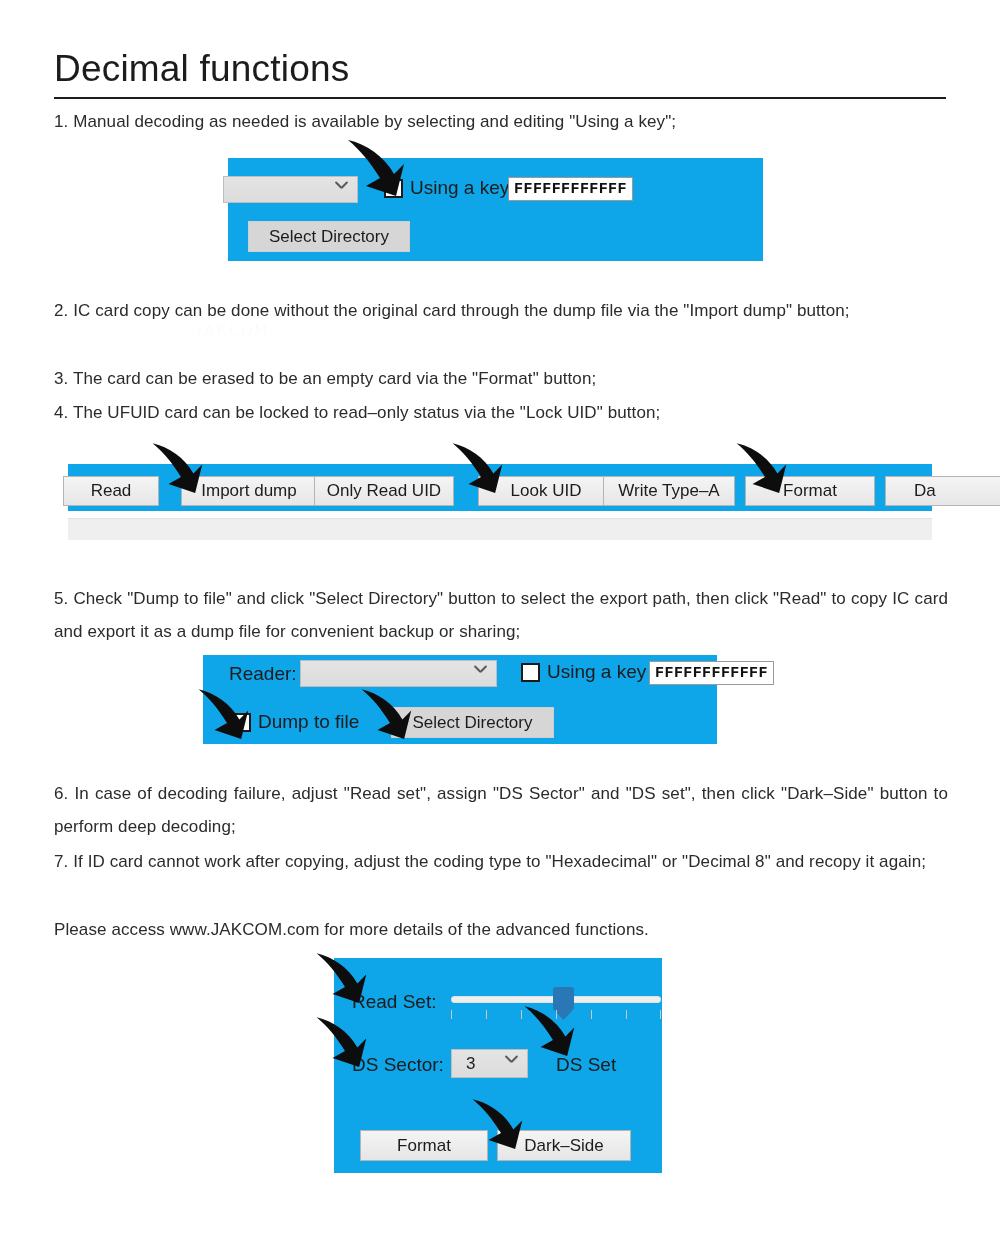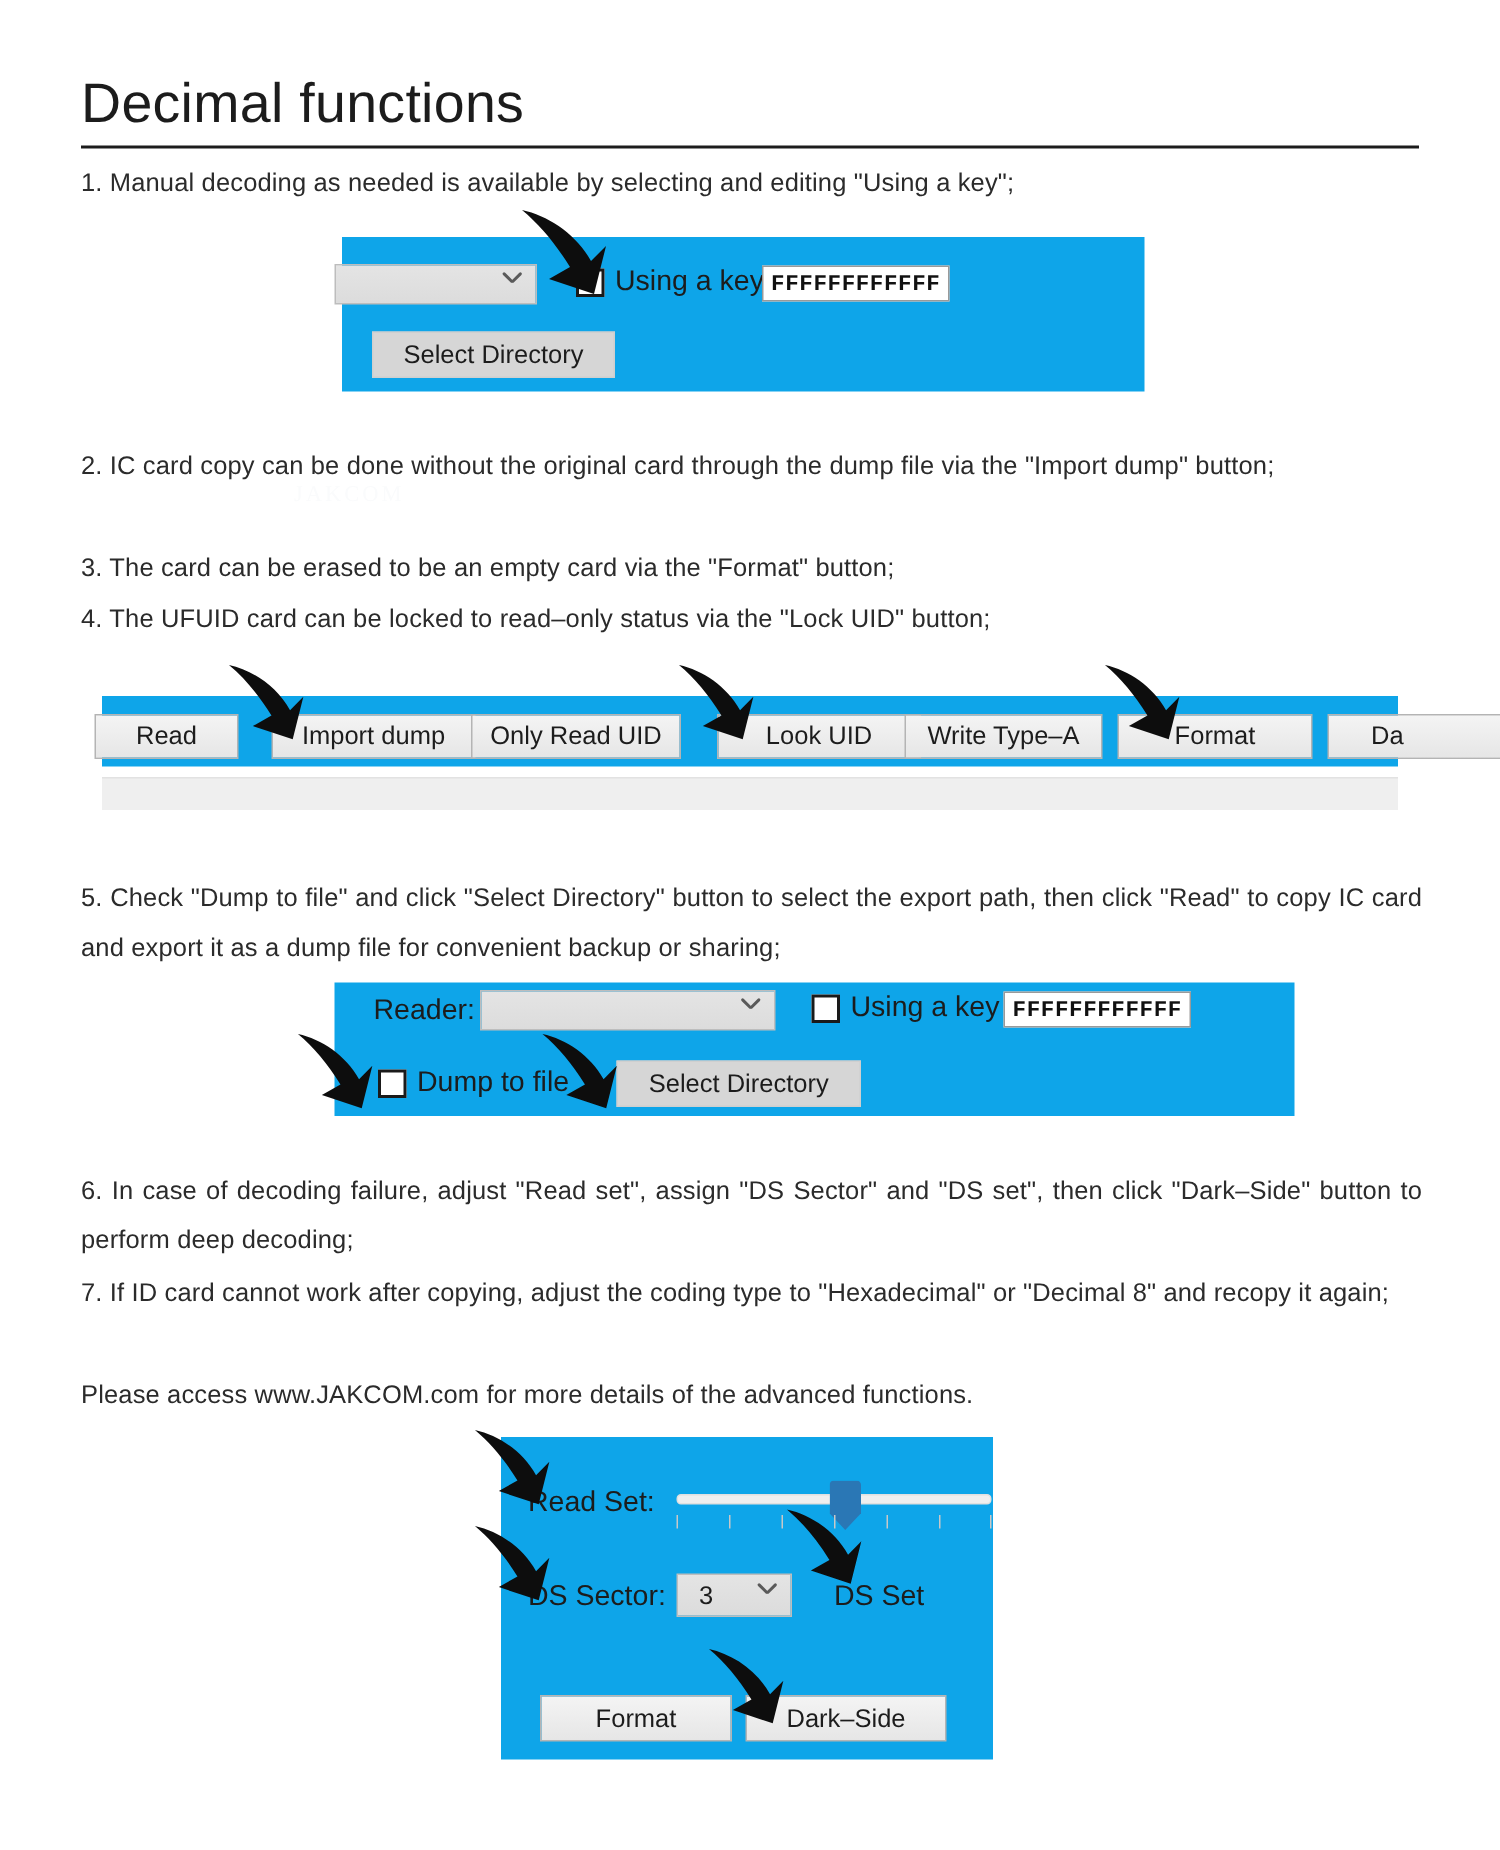--- a/index.html
+++ b/index.html
@@ -165,21 +165,21 @@
   </svg>
   <svg class="arrow" style="left:442px; top:440px;" width="62" height="58" viewBox="0 0 70 62">
     <path d="M12 2 C30 6, 48 18, 58 36 L68 26 L60 58 L30 48 L44 40 C34 24, 24 12, 12 2 Z" fill="#0d0d0d"></path>
   </svg>
   <svg class="arrow" style="left:726px; top:440px;" width="62" height="58" viewBox="0 0 70 62">
     <path d="M12 2 C30 6, 48 18, 58 36 L68 26 L60 58 L30 48 L44 40 C34 24, 24 12, 12 2 Z" fill="#0d0d0d"></path>
   </svg>
 
   <div class="para justify" style="left:54px; top:582px; width:894px;">5. Check "Dump to file" and click "Select Directory" button to select the export path, then click "Read" to copy IC card and export it as a dump file for convenient backup or sharing;</div>
 
-  <div class="panel" style="left:203px; top:655px; width:640px; height:89px;margin-left:20px;">
+  <div class="panel" style="left:203px; top:655px; width:514px; height:89px;">
 
     <div class="lbl" style="position:absolute; left:26px; top:8px;">Reader:</div>
 
     <div class="combo" style="position:absolute; left:97px; top:5px; width:197px; height:27px;">
       <span class="val"></span>
       <span class="chev"></span>
     </div>
 
     <div class="chk" style="position:absolute; left:318px; top:8px;"></div>
     <div class="chk-label" style="position:absolute; left:344px; top:6px;">Using a key</div>

